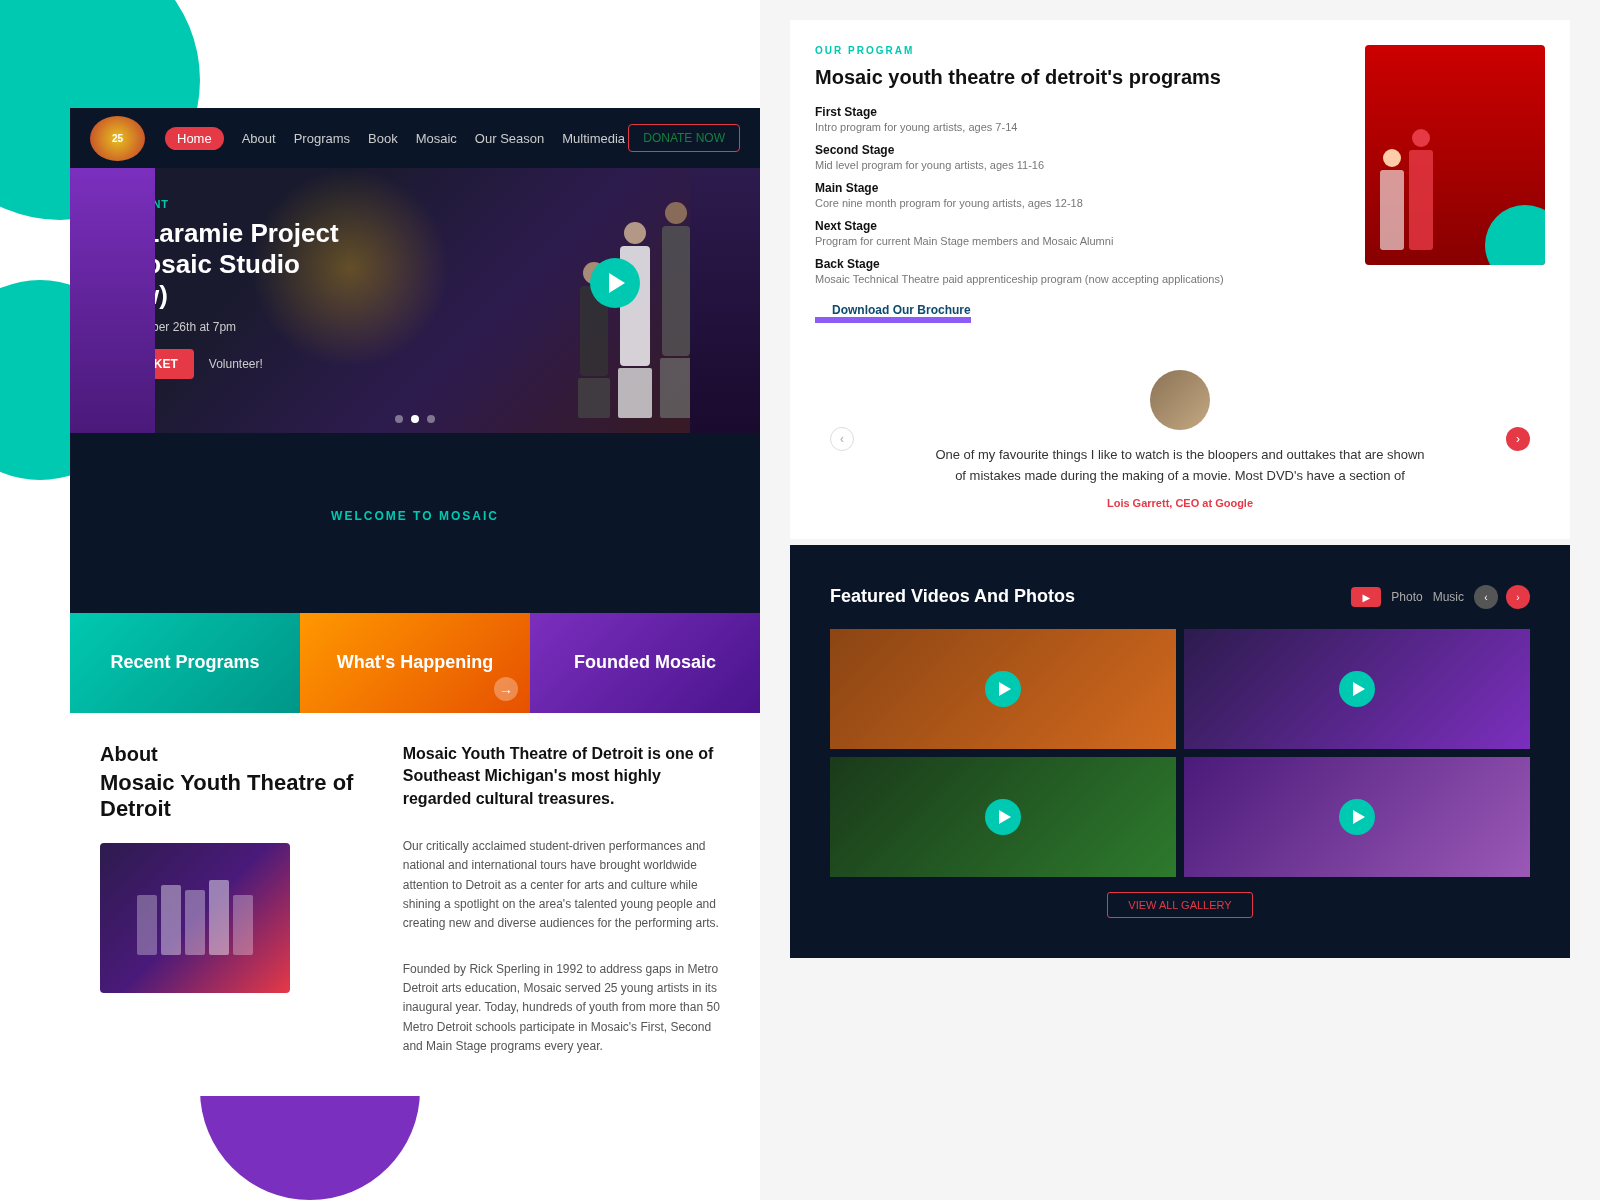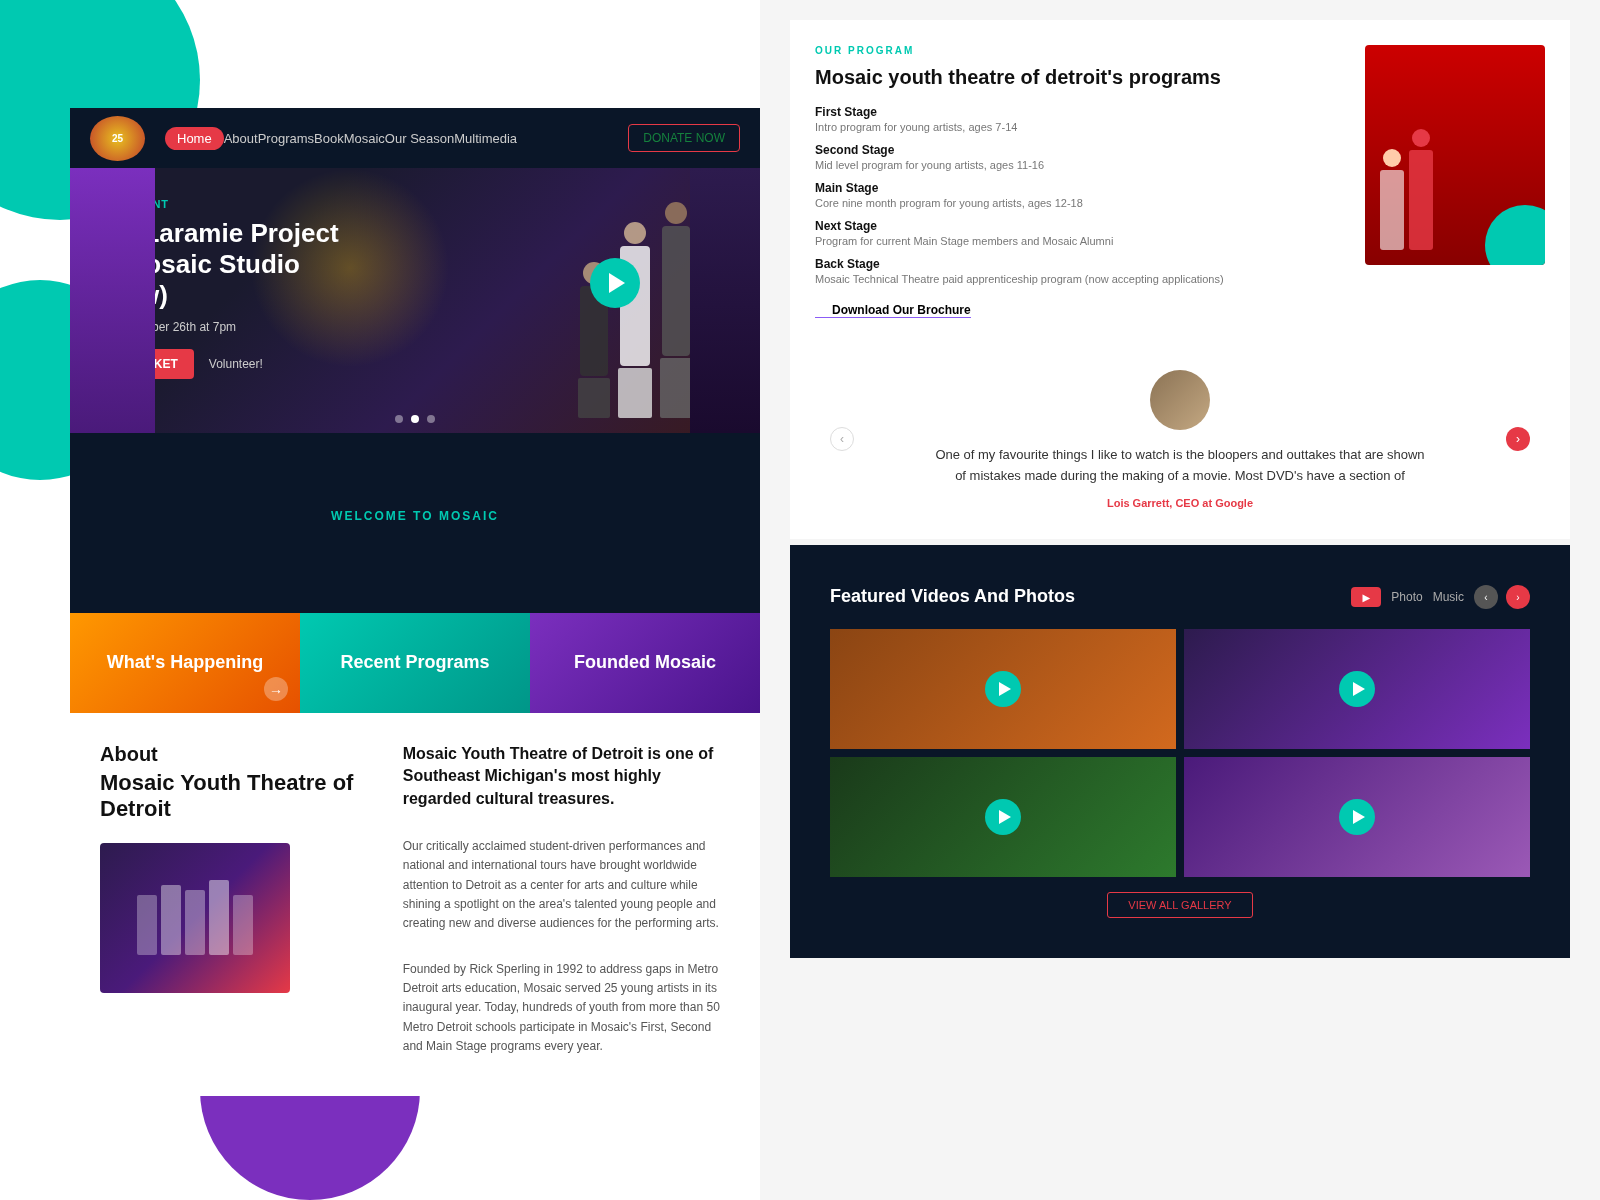--- a/index.html
+++ b/index.html
@@ -63,20 +63,21 @@
       width: 55px; height: 45px;
       border-radius: 50%;
       background: radial-gradient(circle, #e8c020, #c0392b);
       display: flex; align-items: center; justify-content: center;
       color: white; font-size: 10px; font-weight: bold;
       flex-shrink: 0;
     }
     .navbar-links {
       display: flex;
       align-items: center;
+      gap: 18px;
       margin-left: 20px;
       flex: 1;
     }
     .nav-item {
       color: #ccc;
       font-size: 13px;
       cursor: pointer;
     }
     .nav-item.active {
       background: #e63946;
@@ -377,27 +378,27 @@
     }
     .program-item-desc {
       font-size: 11px;
       color: #777;
     }
     .programs-links {
       margin-top: 15px;
     }
     .programs-link {
       display: block;
-      color: #000000;
+      color: #0c4a6e;
       font-size: 12px;
       font-weight: bold;
       margin-bottom: 8px;
       cursor: pointer;
       text-decoration: none;
-      border-bottom: 1px solid #8b5cf6;
+      border-bottom: 6px solid #8b5cf6;
       display: inline-block;
       padding-left: 17px;
     }
     .programs-image {
       width: 180px; height: 220px;
       background: linear-gradient(135deg, #e63946, #c0392b);
       border-radius: 4px;
       flex-shrink: 0;
       overflow: hidden;
       position: relative;
@@ -648,26 +649,26 @@
       <div class="dot active"></div>
       <div class="dot"></div>
     </div>
   </div>
 
   <div class="welcome-section">
     <div class="welcome-label">WELCOME TO MOSAIC</div>
   </div>
 
   <div class="cards-row">
+    <div class="card card-recent">
+      <span class="card-label">Recent Programs</span>
+    </div>
     <div class="card card-happening">
       <span class="card-label">What's Happening</span>
       <div class="card-arrow">→</div>
-    </div>
-    <div class="card card-recent">
-      <span class="card-label">Recent Programs</span>
     </div>
     <div class="card card-support">
       <span class="card-label">Founded Mosaic</span>
     </div>
   </div>
 
   <div class="about-section">
     <div class="about-left">
       <div class="about-heading-small">About</div>
       <div class="about-heading-large">Mosaic Youth Theatre of Detroit</div>

